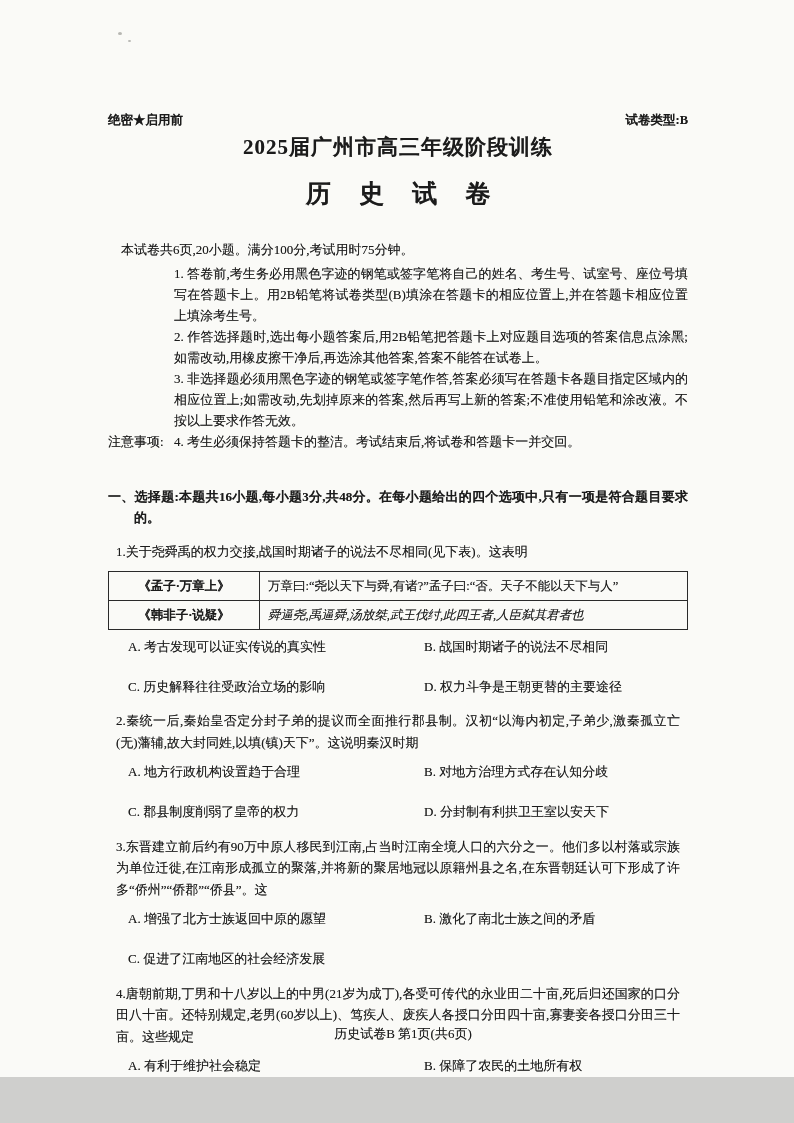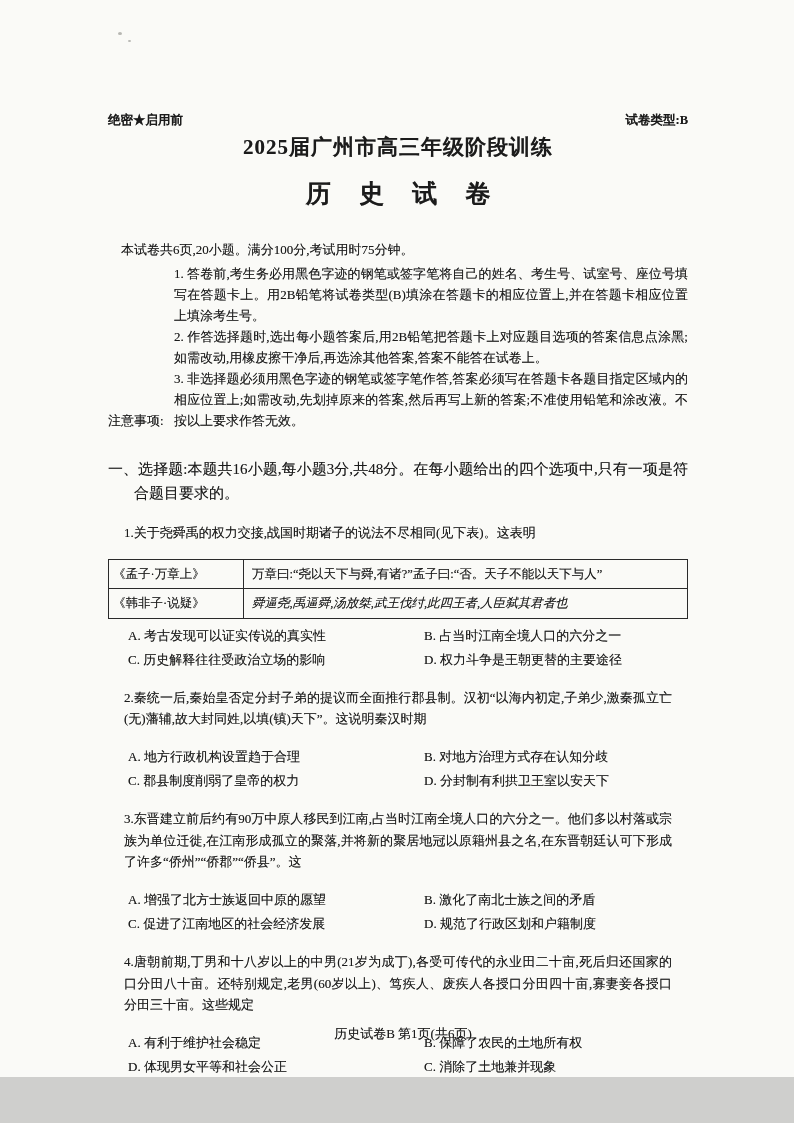--- a/index.html
+++ b/index.html
@@ -26,33 +26,33 @@
   .subtitle { margin: 16px 0 0; text-align: center; font-size: 25px; font-weight: 700; letter-spacing: 11px; text-indent: 11px; }
 
   .intro { margin: 30px 13px 0; font-size: 13px; line-height: 1.6; }
 
   .notes { display: flex; margin-top: 2px; font-size: 13px; line-height: 1.62; align-items: flex-end; }
   .notes-label { flex: 0 0 66px; }
   .notes-items { flex: 1 1 auto; }
   .notes-items p { margin: 0; text-align: justify; }
 
   .section-header {
-    margin: 26px 0 0; font-size: 15px; line-height: 1.62;
-    padding-left: 26px; text-indent: -26px; text-align: justify; font-weight: 400;
+    margin: 34px 0 0; font-size: 13px; line-height: 1.62;
+    padding-left: 26px; text-indent: -26px; text-align: justify; font-weight: 700;
   }
 
   .question { margin-top: 13px; font-size: 13px; line-height: 1.66; }
-  .stem { margin: 16px; text-align: justify; }
+  .stem { margin: 8px; text-align: justify; }
 
   .q-table { width: 100%; border-collapse: collapse; margin: 8px 0 4px; }
   .q-table td { border: 1.2px solid #2a2a2a; padding: 5px 8px; font-size: 12.5px; line-height: 1.45; }
-  .q-table td.src { width: 126px; text-align: left; font-weight: 400; padding: 5px 4px; white-space: nowrap; }
+  .q-table td.src { width: 126px; text-align: center; font-weight: 700; padding: 5px 12px; white-space: nowrap; }
   .q-table tr.kai td.content { font-style: italic; }
 
-  .options { display: grid; grid-template-columns: 296px 1fr; padding-left: 20px; margin-top: 6px; row-gap: 3px; }
+  .options { display: grid; grid-template-columns: 296px 1fr; padding-left: 20px; margin-top: 6px; row-gap: 18px; }
   .option { display: block; }
 
   .footer { position: absolute; left: 0; right: 0; bottom: 34px; text-align: center; font-size: 13px; padding-left: 12px; }
 </style>
 </head>
 <body>
 
 <div class="page">
   <span class="speck s1"></span>
   <span class="speck s2"></span>
@@ -66,20 +66,21 @@
   <h2 class="subtitle">历 史 试 卷</h2>
 
   <p class="intro">本试卷共6页,20小题。满分100分,考试用时75分钟。</p>
 
   <div class="notes">
     <div class="notes-label">注意事项:</div>
     <div class="notes-items">
       <p>1. 答卷前,考生务必用黑色字迹的钢笔或签字笔将自己的姓名、考生号、试室号、座位号填写在答题卡上。用2B铅笔将试卷类型(B)填涂在答题卡的相应位置上,并在答题卡相应位置上填涂考生号。</p>
       <p>2. 作答选择题时,选出每小题答案后,用2B铅笔把答题卡上对应题目选项的答案信息点涂黑;如需改动,用橡皮擦干净后,再选涂其他答案,答案不能答在试卷上。</p>
       <p>3. 非选择题必须用黑色字迹的钢笔或签字笔作答,答案必须写在答题卡各题目指定区域内的相应位置上;如需改动,先划掉原来的答案,然后再写上新的答案;不准使用铅笔和涂改液。不按以上要求作答无效。</p>
+      <p>4. 考生必须保持答题卡的整洁。考试结束后,将试卷和答题卡一并交回。</p>
     </div>
   </div>
 
   <p class="section-header">一、选择题:本题共16小题,每小题3分,共48分。在每小题给出的四个选项中,只有一项是符合题目要求的。</p>
 
   <section class="question">
     <p class="stem">1.关于尧舜禹的权力交接,战国时期诸子的说法不尽相同(见下表)。这表明</p>
     <table class="q-table">
       <tbody>
         <tr>
@@ -87,21 +88,21 @@
           <td class="content">万章曰:“尧以天下与舜,有诸?”孟子曰:“否。天子不能以天下与人”</td>
         </tr>
         <tr class="kai">
           <td class="src">《韩非子·说疑》</td>
           <td class="content">舜逼尧,禹逼舜,汤放桀,武王伐纣,此四王者,人臣弑其君者也</td>
         </tr>
       </tbody>
     </table>
     <div class="options">
       <span class="option">A. 考古发现可以证实传说的真实性</span>
-      <span class="option">B. 占当时江南全境人口的六分之一</span>
+      <span class="option">B. 战国时期诸子的说法不尽相同</span>
       <span class="option">C. 历史解释往往受政治立场的影响</span>
       <span class="option">D. 权力斗争是王朝更替的主要途径</span>
     </div>
   </section>
 
   <section class="question">
     <p class="stem">2.秦统一后,秦始皇否定分封子弟的提议而全面推行郡县制。汉初“以海内初定,子弟少,激秦孤立亡(无)藩辅,故大封同姓,以填(镇)天下”。这说明秦汉时期</p>
     <div class="options">
       <span class="option">A. 地方行政机构设置趋于合理</span>
       <span class="option">B. 对地方治理方式存在认知分歧</span>
@@ -109,21 +110,20 @@
       <span class="option">D. 分封制有利拱卫王室以安天下</span>
     </div>
   </section>
 
   <section class="question">
     <p class="stem">3.东晋建立前后约有90万中原人移民到江南,占当时江南全境人口的六分之一。他们多以村落或宗族为单位迁徙,在江南形成孤立的聚落,并将新的聚居地冠以原籍州县之名,在东晋朝廷认可下形成了许多“侨州”“侨郡”“侨县”。这</p>
     <div class="options">
       <span class="option">A. 增强了北方士族返回中原的愿望</span>
       <span class="option">B. 激化了南北士族之间的矛盾</span>
       <span class="option">C. 促进了江南地区的社会经济发展</span>
-      <span class="option">D. 规范了行政区划和户籍制度</span>
     </div>
   </section>
 
   <section class="question">
     <p class="stem">4.唐朝前期,丁男和十八岁以上的中男(21岁为成丁),各受可传代的永业田二十亩,死后归还国家的口分田八十亩。还特别规定,老男(60岁以上)、笃疾人、废疾人各授口分田四十亩,寡妻妾各授口分田三十亩。这些规定</p>
     <div class="options">
       <span class="option">A. 有利于维护社会稳定</span>
       <span class="option">B. 保障了农民的土地所有权</span>
       <span class="option">D. 体现男女平等和社会公正</span>
       <span class="option">C. 消除了土地兼并现象</span>

